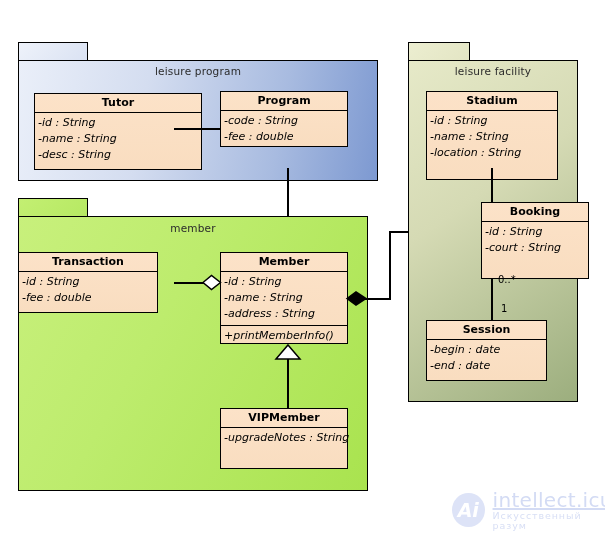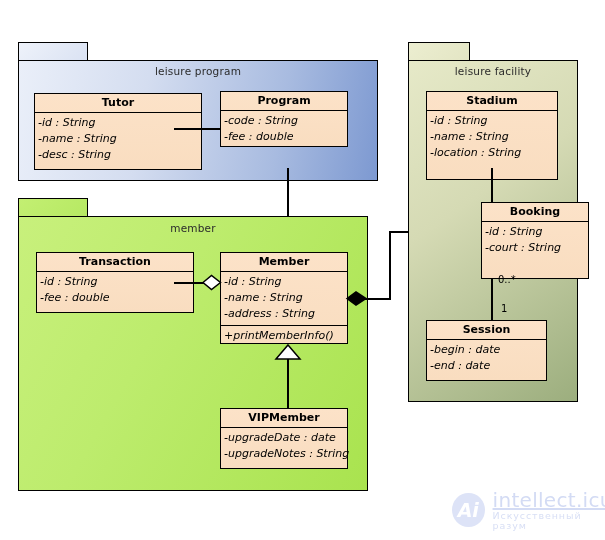--- a/index.html
+++ b/index.html
@@ -172,21 +172,21 @@
 
   <div class="line line-v" style="left:287px; top:168px; height:84px;"></div>
 
   <div class="pkg pkg-member">
     <div class="pkg-tab" style="left:18px; top:198px; width:70px; height:20px;"></div>
     <div class="pkg-body" style="left:18px; top:216px; width:350px; height:275px;">
       <div class="pkg-label" style="top:5px;">member</div>
     </div>
   </div>
 
-  <div class="clsbox" style="left:36px; top:252px; width:158px; height:61px;">
+  <div class="clsbox" style="left:18px; top:252px; width:140px; height:61px;">
     <div class="cls-name">Transaction</div>
     <div class="cls-section">
       <div class="cls-row">-id : String</div>
       <div class="cls-row">-fee : double</div>
     </div>
   </div>
 
   <div class="clsbox" style="left:220px; top:252px; width:128px; height:92px;">
     <div class="cls-name">Member</div>
     <div class="cls-section">
@@ -212,21 +212,20 @@
   <div class="line line-h" style="left:389px; top:231px; width:37px;"></div>
 
   <svg class="shape" style="left:274px; top:344px;" width="28" height="16">
     <polygon points="14,1 26,15 2,15" fill="#ffffff" stroke="#000" stroke-width="1.5"></polygon>
   </svg>
   <div class="line line-v" style="left:287px; top:359px; height:49px;"></div>
 
   <div class="clsbox" style="left:220px; top:408px; width:128px; height:61px;">
     <div class="cls-name">VIPMember</div>
     <div class="cls-section">
-      <div class="cls-row">-upgradeDate : date</div>
       <div class="cls-row">-upgradeNotes : String</div>
     </div>
   </div>
 
   <div class="pkg pkg-leisure-facility">
     <div class="pkg-tab" style="left:408px; top:42px; width:62px; height:20px;"></div>
     <div class="pkg-body" style="left:408px; top:60px; width:170px; height:342px;">
       <div class="pkg-label" style="top:4px;">leisure facility</div>
     </div>
   </div>

